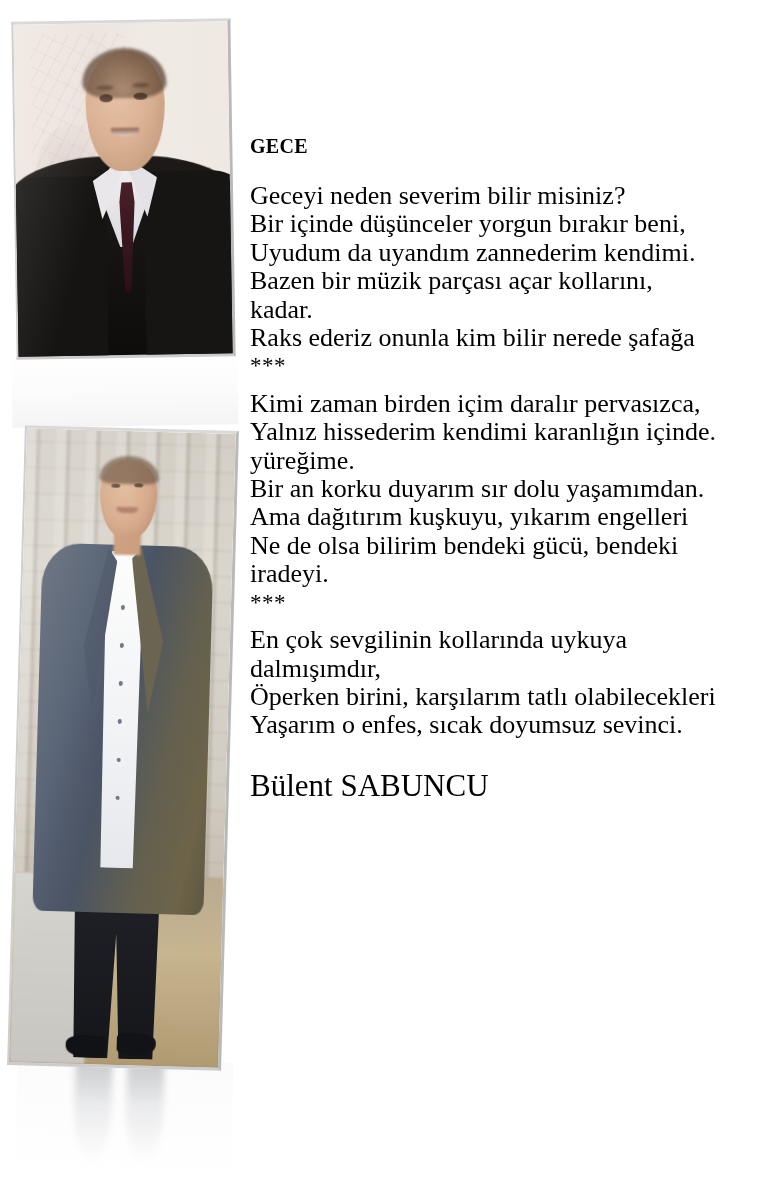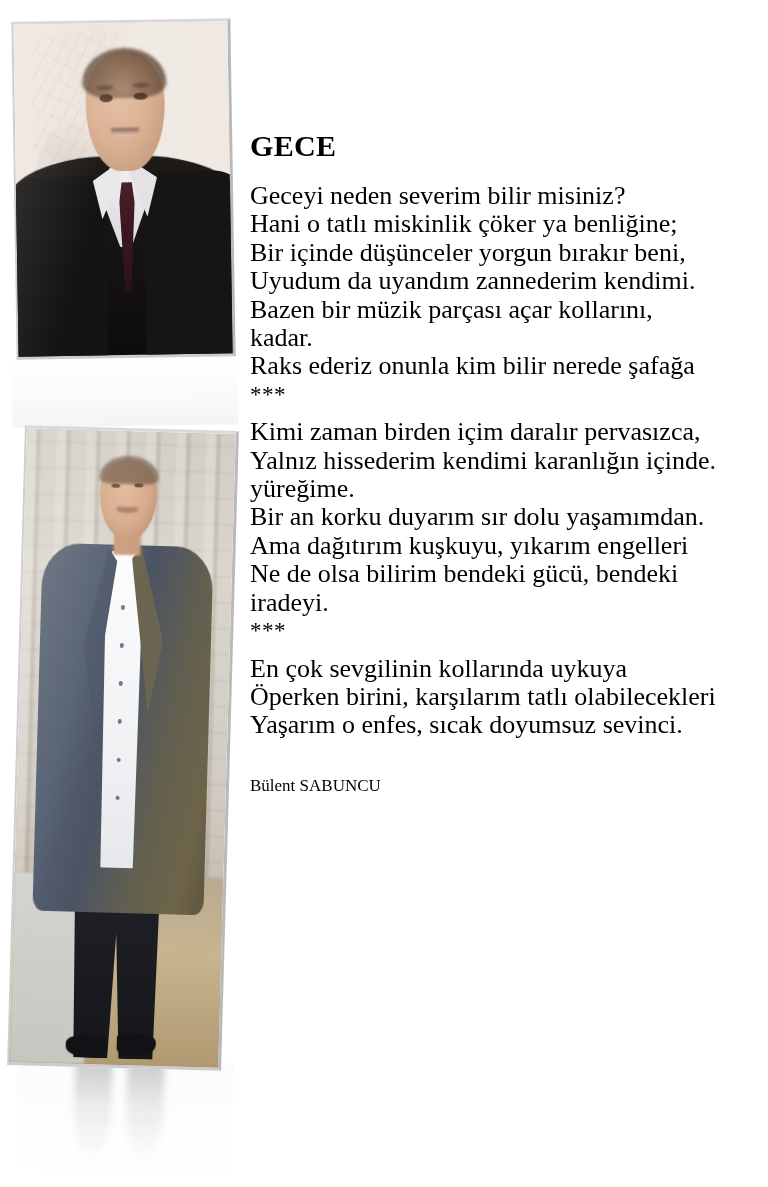--- a/index.html
+++ b/index.html
@@ -395,21 +395,21 @@
   .p2-refl-leg.b { left: 51%; border-radius: 0 0 50% 50%; }
 
   
   .poem {
     position: absolute;
     left: 250px;
     top: 132px;
     width: 516px;
   }
   .poem-title {
-    font-size: 30px;
+    font-size: 20px;
     font-weight: bold;
     line-height: 28px;
     letter-spacing: 0.3px;
     margin: 0 0 22px 0;
   }
   .stanza {
     margin: 0;
     padding: 0;
   }
   .poem-line {
@@ -419,21 +419,21 @@
   }
   .sep {
     font-size: 23px;
     line-height: 28.4px;
     letter-spacing: 0.5px;
   }
   .stanza-gap {
     height: 9px;
   }
   .poem-author {
-    font-size: 17px;
+    font-size: 31px;
     line-height: 28.4px;
     margin-top: 32px;
   }
 </style>
 </head>
 <body>
 
 <div class="p1-plinth"></div>
 
 <div class="photo1-wrap">
@@ -491,21 +491,20 @@
     <div class="p2-mouth"></div>
     <div class="p1-gloss"></div>
   </div>
 </div>
 
 <div class="poem">
   <div class="poem-title">GECE</div>
 
   <div class="stanza">
     <div class="poem-line">Geceyi neden severim bilir misiniz?</div>
-    <div class="poem-line">Hani o tatlı miskinlik çöker ya benliğine;</div>
     <div class="poem-line">Bir içinde düşünceler yorgun bırakır beni,</div>
     <div class="poem-line">Uyudum da uyandım zannederim kendimi.</div>
     <div class="poem-line">Bazen bir müzik parçası açar kollarını,</div>
     <div class="poem-line">kadar.</div>
     <div class="poem-line">Raks ederiz onunla kim bilir nerede şafağa</div>
   </div>
   <div class="sep">***</div>
   <div class="stanza-gap"></div>
 
   <div class="stanza">
@@ -515,18 +514,19 @@
     <div class="poem-line">Bir an korku duyarım sır dolu yaşamımdan.</div>
     <div class="poem-line">Ama dağıtırım kuşkuyu, yıkarım engelleri</div>
     <div class="poem-line">Ne de olsa bilirim bendeki gücü, bendeki</div>
     <div class="poem-line">iradeyi.</div>
   </div>
   <div class="sep">***</div>
   <div class="stanza-gap"></div>
 
   <div class="stanza">
     <div class="poem-line">En çok sevgilinin kollarında uykuya</div>
+    <div class="poem-line">dalmışımdır,</div>
     <div class="poem-line">Öperken birini, karşılarım tatlı olabilecekleri</div>
     <div class="poem-line">Yaşarım o enfes, sıcak doyumsuz sevinci.</div>
   </div>
 
   <div class="poem-author">Bülent SABUNCU</div>
 </div>
 
 </body></html>

